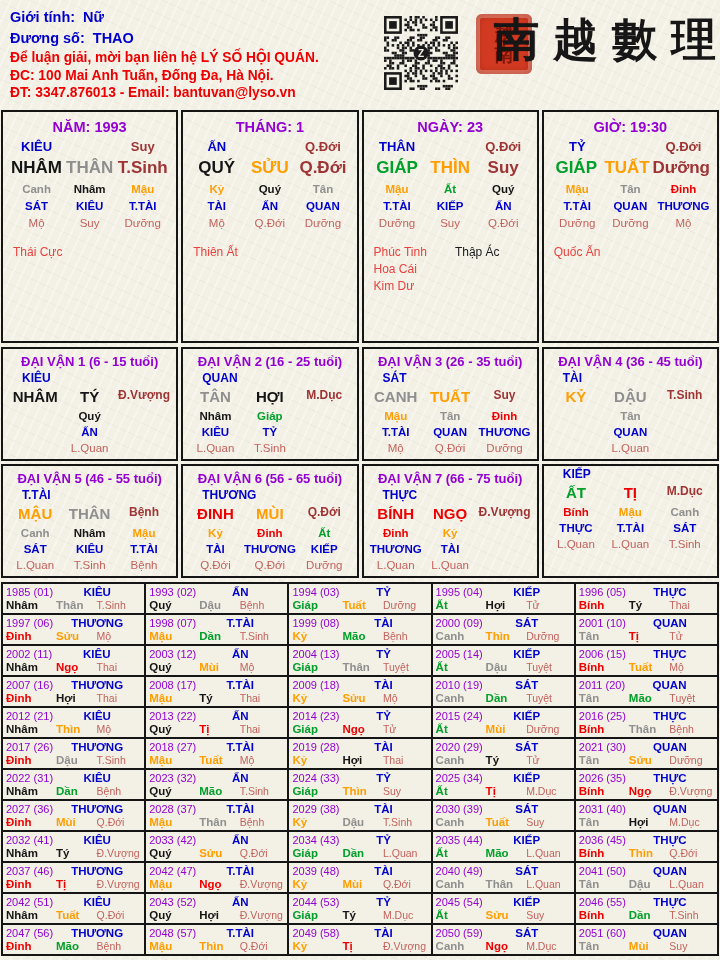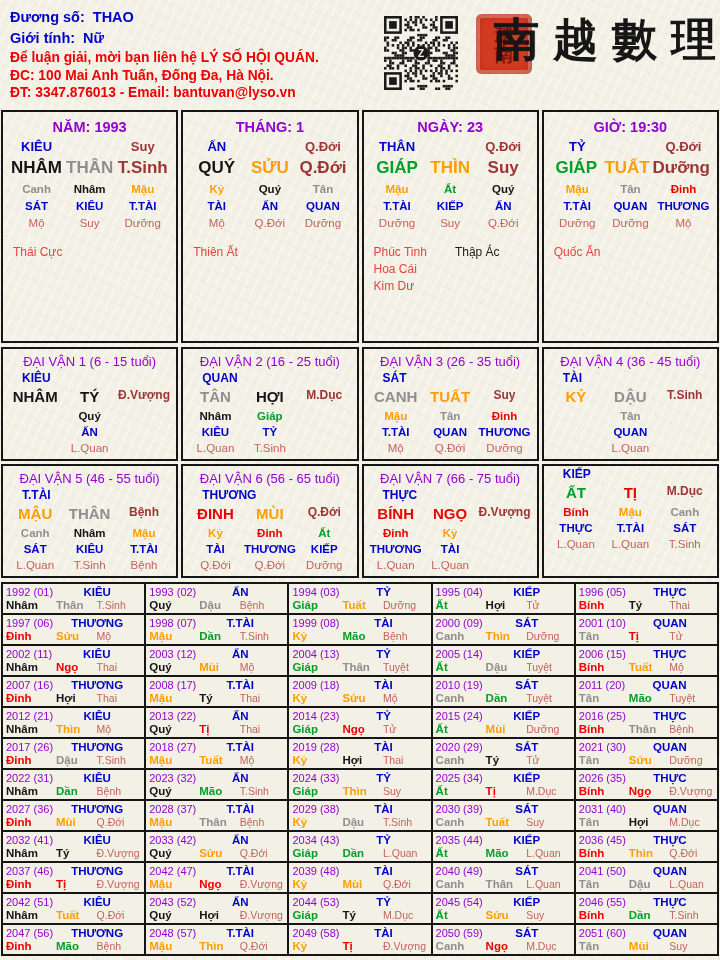--- a/index.html
+++ b/index.html
@@ -49,21 +49,21 @@
   .p-rowA{font-size:13px;height:19px;}
   .p-rowB{font-size:17px;font-weight:bold;height:25px;}
   .p-rowC,.p-rowD{font-size:11.5px;font-weight:bold;height:17px;}
   .p-rowE{font-size:11.5px;height:17px;}
   .p-stars{margin-top:10px;font-size:12px;line-height:17px;padding-left:3px;}
   .p-stars .srow{display:flex;gap:28px;}
 
   
   .dv-grid{display:grid;grid-template-columns:repeat(4,1fr);grid-template-rows:114px 114px;gap:3px;margin:4px 1px 0 1px;}
   .dv{border:2px solid var(--ink);padding:1px 5px;}
-  .dv-title{text-align:center;color:var(--purple);font-weight:normal;font-size:13px;padding:4px 0 2px;white-space:nowrap;}
+  .dv-title{text-align:center;color:var(--purple);font-weight:bold;font-size:13px;padding:4px 0 2px;white-space:nowrap;}
   .dv-god{font-size:12px;padding-left:14px;height:17px;}
   .dv-main{font-size:15px;font-weight:bold;height:22px;}
   .dv-main .stage-b{font-size:12px;}
   .dv-hid,.dv-gods{font-size:11.5px;font-weight:bold;height:16px;}
   .dv-stg{font-size:11.5px;height:16px;}
 
   
   .ygrid{display:grid;grid-template-columns:repeat(5,1fr);grid-auto-rows:29px;gap:2px;
          background:var(--ink);border:2px solid var(--ink);margin:4px 1px 0 1px;}
   .ycell{background:var(--bg);padding:0 3px;overflow:hidden;}
@@ -71,24 +71,24 @@
   .yl1 .yr{color:var(--purple);white-space:nowrap;}
   .yl1 .god{flex:1;text-align:center;font-size:11.5px;}
   .yl2{display:grid;grid-template-columns:37% 30% 33%;font-size:11.5px;font-weight:bold;line-height:13px;}
   .yl2 .stage{font-weight:normal;font-size:10.5px;}
 </style>
 </head>
 <body>
 
 <div class="header">
   <div class="h-blue">
-    <span class="lbl">Đương số:</span><span>THAO</span>
+    <span class="lbl">Giới tính:</span><span>Nữ</span>
   </div>
   <div class="h-blue">
-    <span class="lbl">Giới tính:</span><span>Nữ</span>
+    <span class="lbl">Đương số:</span><span>THAO</span>
   </div>
   <div class="h-red">Để luận giải, mời bạn liên hệ LÝ SỐ HỘI QUÁN.</div>
   <div class="h-red">ĐC: 100 Mai Anh Tuấn, Đống Đa, Hà Nội.</div>
   <div class="h-red">ĐT: 3347.876013 - Email: bantuvan@lyso.vn</div>
 
   <div class="qr" id="qr"><svg width="74" height="74" viewBox="0 0 74 74">
         <rect x="0" y="20.413793103448278" width="2.5517241379310347" height="2.5517241379310347" fill="#1a1a1a"></rect>
         <rect x="0" y="22.965517241379313" width="2.5517241379310347" height="2.5517241379310347" fill="#1a1a1a"></rect>
         <rect x="0" y="30.620689655172416" width="2.5517241379310347" height="2.5517241379310347" fill="#1a1a1a"></rect>
         <rect x="0" y="33.17241379310345" width="2.5517241379310347" height="2.5517241379310347" fill="#1a1a1a"></rect>
@@ -703,21 +703,21 @@
       <div class="row3 dv-stg">
         <span class="stage">L.Quan</span>
         <span class="stage">L.Quan</span>
         <span class="stage">T.Sinh</span>
       </div>
     </div>
   </div>
 <div class="ygrid" id="years">
     <div class="ycell">
       <div class="yl1">
-        <span class="yr">1992 (01)</span>
+        <span class="yr">1985 (01)</span>
         <span class="god">KIÊU</span>
       </div>
       <div class="yl2">
         <span class="c-black">Nhâm</span>
         <span class="c-gray">Thân</span>
         <span class="stage">T.Sinh</span>
       </div>
     </div>
     <div class="ycell">
       <div class="yl1">

